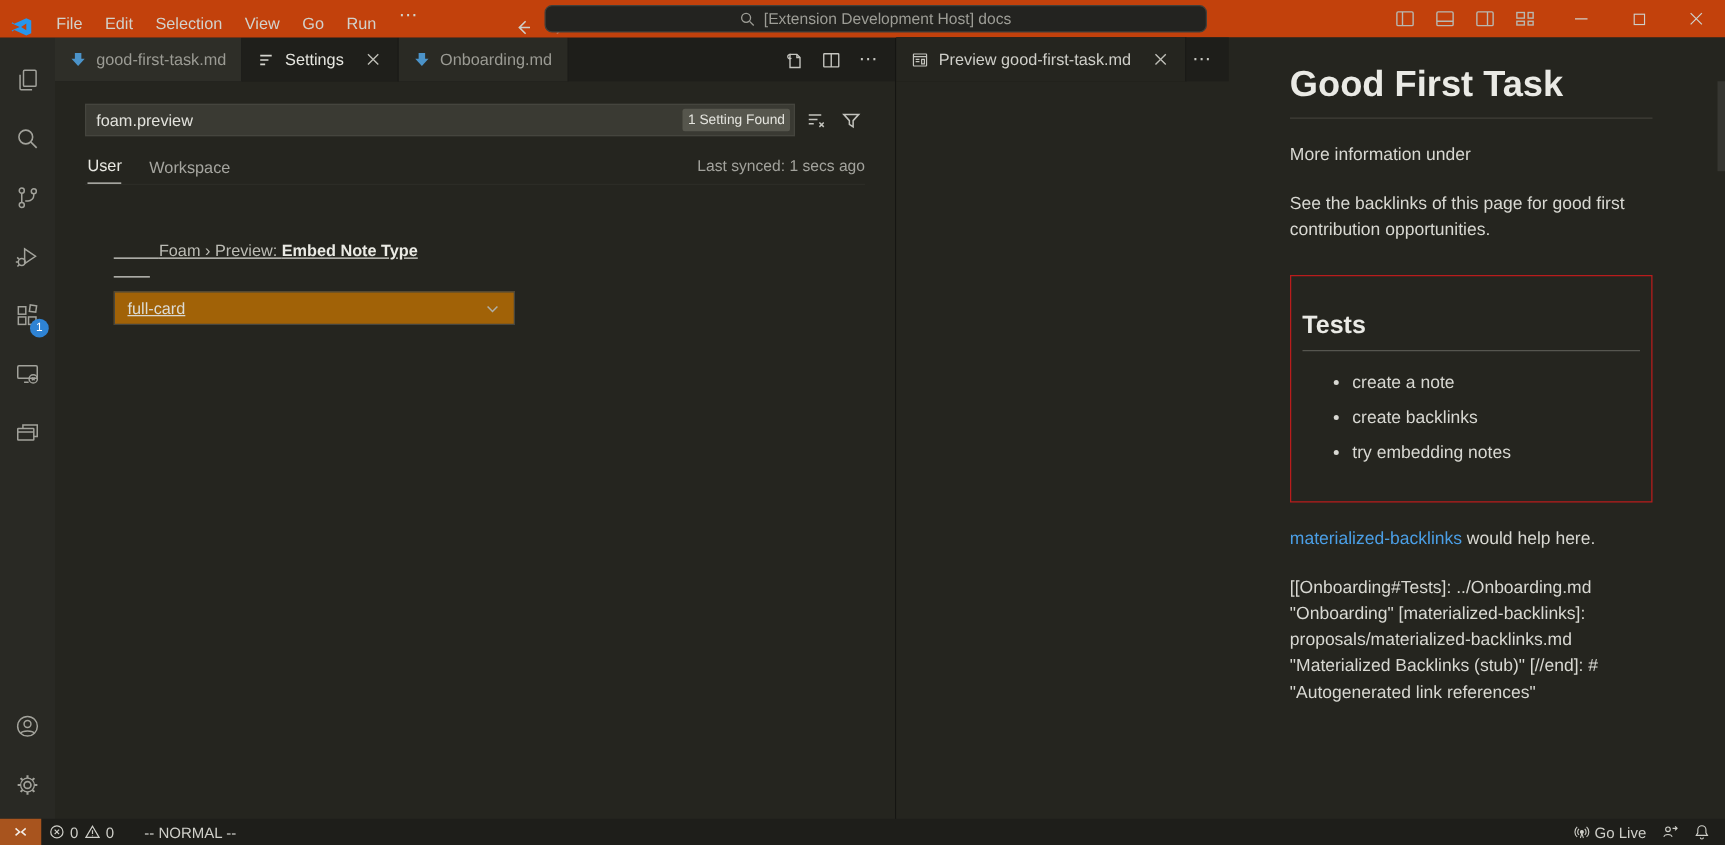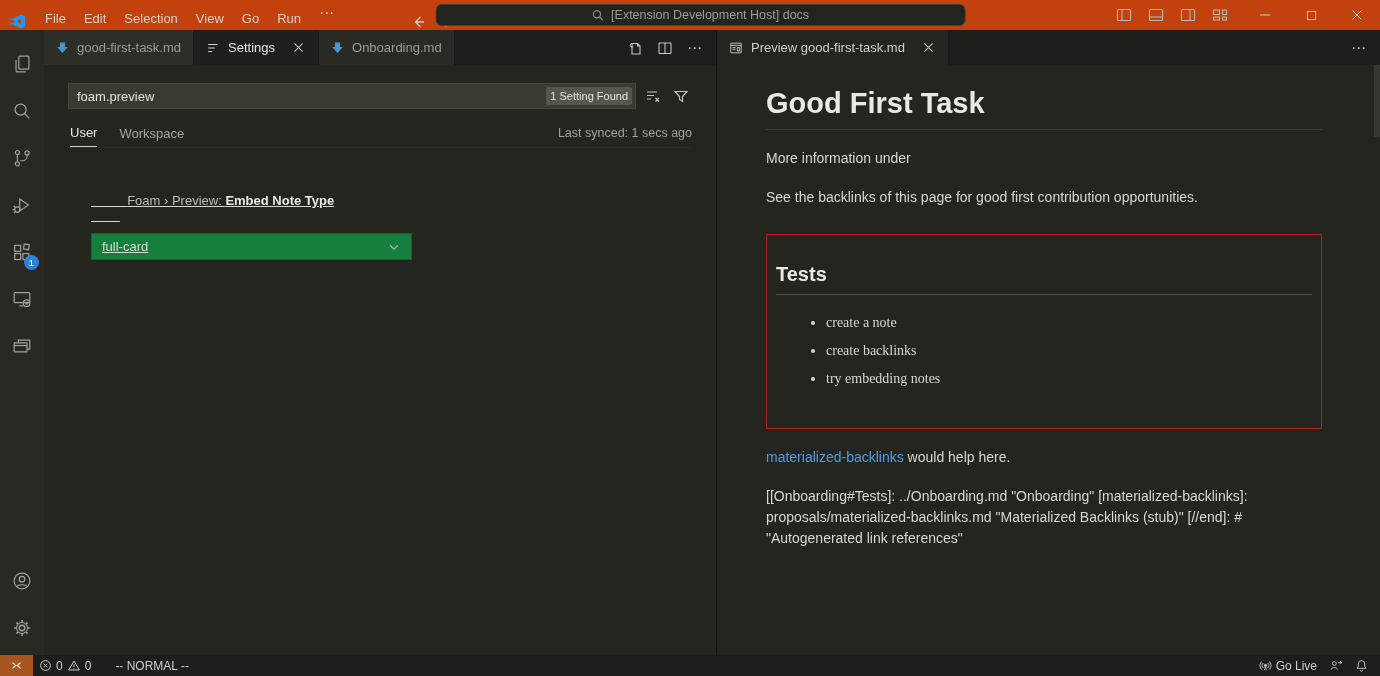--- a/index.html
+++ b/index.html
@@ -42,21 +42,21 @@
   .ab-item { position: relative; width: 44px; height: 47px; display: flex; align-items: center; justify-content: center; color: #a2a29b; cursor: pointer; }
   .ab-bottom { margin-top: auto; margin-bottom: 4px; display: flex; flex-direction: column; align-items: center; }
   .ab-badge {
     position: absolute; right: 5px; bottom: 5px; min-width: 15px; height: 15px;
     background: #2e83d4; color: #fff; border-radius: 50%; font-size: 9.5px;
     display: flex; align-items: center; justify-content: center; padding: 0 3px;
   }
 
   .group-left { width: 672px; flex-shrink: 0; display: flex; flex-direction: column; background: #25251f; }
   .group-divider { width: 1px; background: #151512; flex-shrink: 0; }
-  .group-right { flex: 1; display: flex; flex-direction: column; background: #25251f; position: relative; }
+  .group-right { flex: 1; display: flex; flex-direction: row; background: #25251f; position: relative; }
 
   .tabbar { height: 35px; background: #1e1e1a; display: flex; align-items: stretch; flex-shrink: 0; }
   .tab { display: flex; align-items: center; gap: 8px; padding: 0 12px; font-size: 13px; color: #9b9b94; cursor: pointer; border-right: 1px solid #1a1a17; }
   .tab.inactive { background: #2e2e28; }
   .tab.inactive2 { background: #2a2a24; }
   .tab.active { background: #1f1f1b; color: #e6e6e0; }
   .tab.active-unfocused { background: #25251f; color: #cfcfc9; }
   .tab-close { margin-left: 8px; color: #bdbdb6; border-radius: 4px; padding: 2px; }
   .tab-actions { margin-left: auto; display: flex; align-items: center; gap: 4px; padding-right: 8px; color: #c6c6c0; }
   .tab-action { width: 26px; height: 26px; display: flex; align-items: center; justify-content: center; border-radius: 4px; cursor: pointer; }
@@ -80,35 +80,35 @@
   .scope-row { display: flex; align-items: center; margin-top: 16px; font-size: 13px; border-bottom: 1px solid #2c2c26; padding: 0 0 0 2px; }
   .scope-tab { margin-right: 22px; padding-bottom: 6px; color: #a6a6a0; cursor: pointer; }
   .scope-tab.active { color: #e8e8e2; border-bottom: 1px solid #cfcfc9; }
   .sync-status { margin-left: auto; color: #a2a29c; font-size: 12.5px; padding-bottom: 6px; }
 
   .setting-item { margin: 30px 0 0 23px; text-decoration: underline; }
   .setting-label { font-size: 13px; white-space: pre-wrap; }
   .setting-cat { color: #bcbcb5; }
   .setting-name { color: #eaeae4; font-weight: bold; }
   .setting-select {
-    margin-top: 10px; width: 321px; height: 27px; background: #15803d;
+    margin-top: 10px; width: 321px; height: 27px; background: #a16207;
     border: 1px solid #46463f; color: #dcdcd6; font-size: 13px;
     display: flex; align-items: center; padding: 0 10px; cursor: pointer;
   }
   .setting-select .chev { margin-left: auto; color: #b0b0a9; }
 
   
   .preview { padding: 14px 58px 0 49px; flex: 1; overflow: hidden; font-size: 14px; color: #d8d8d2; }
   .preview h1 { font-size: 29px; font-weight: 600; color: #eaeae5; line-height: 1.25; margin: 6px 0 8px; }
   .hr-title { border: 0; border-top: 1px solid #403f39; margin: 0 0 2px; }
   .preview p { margin: 18px 0 0; line-height: 1.5; }
   .embed-card { margin-top: 26px; border: 1px solid #b91c1c; padding: 28px 9px 22px; }
   .embed-card h2 { font-size: 20px; font-weight: 600; color: #eaeae5; margin: 0 0 8px; }
   .hr-embed { border: 0; border-top: 1px solid #56564f; margin: 0 0 14px; }
-  .embed-card ul { margin: 17px; padding-left: 33px; font-family: Liberation Serif, serif; }
+  .embed-card ul { margin: 7px; padding-left: 33px; }
   .embed-card li { margin: 6px 0; line-height: 1.55; }
   .md-link { color: #4b9fe6; cursor: pointer; }
   .refs { max-width: 560px; line-height: 22.4px; }
   .preview-scrollthumb { position: absolute; right: 0; top: 35px; width: 6px; height: 72px; background: #45453f; opacity: .55; }
 
   
   .statusbar {
     height: 21px; background: #1e1e1a; display: flex; align-items: center;
     font-size: 12px; color: #cfcfc9;
   }

